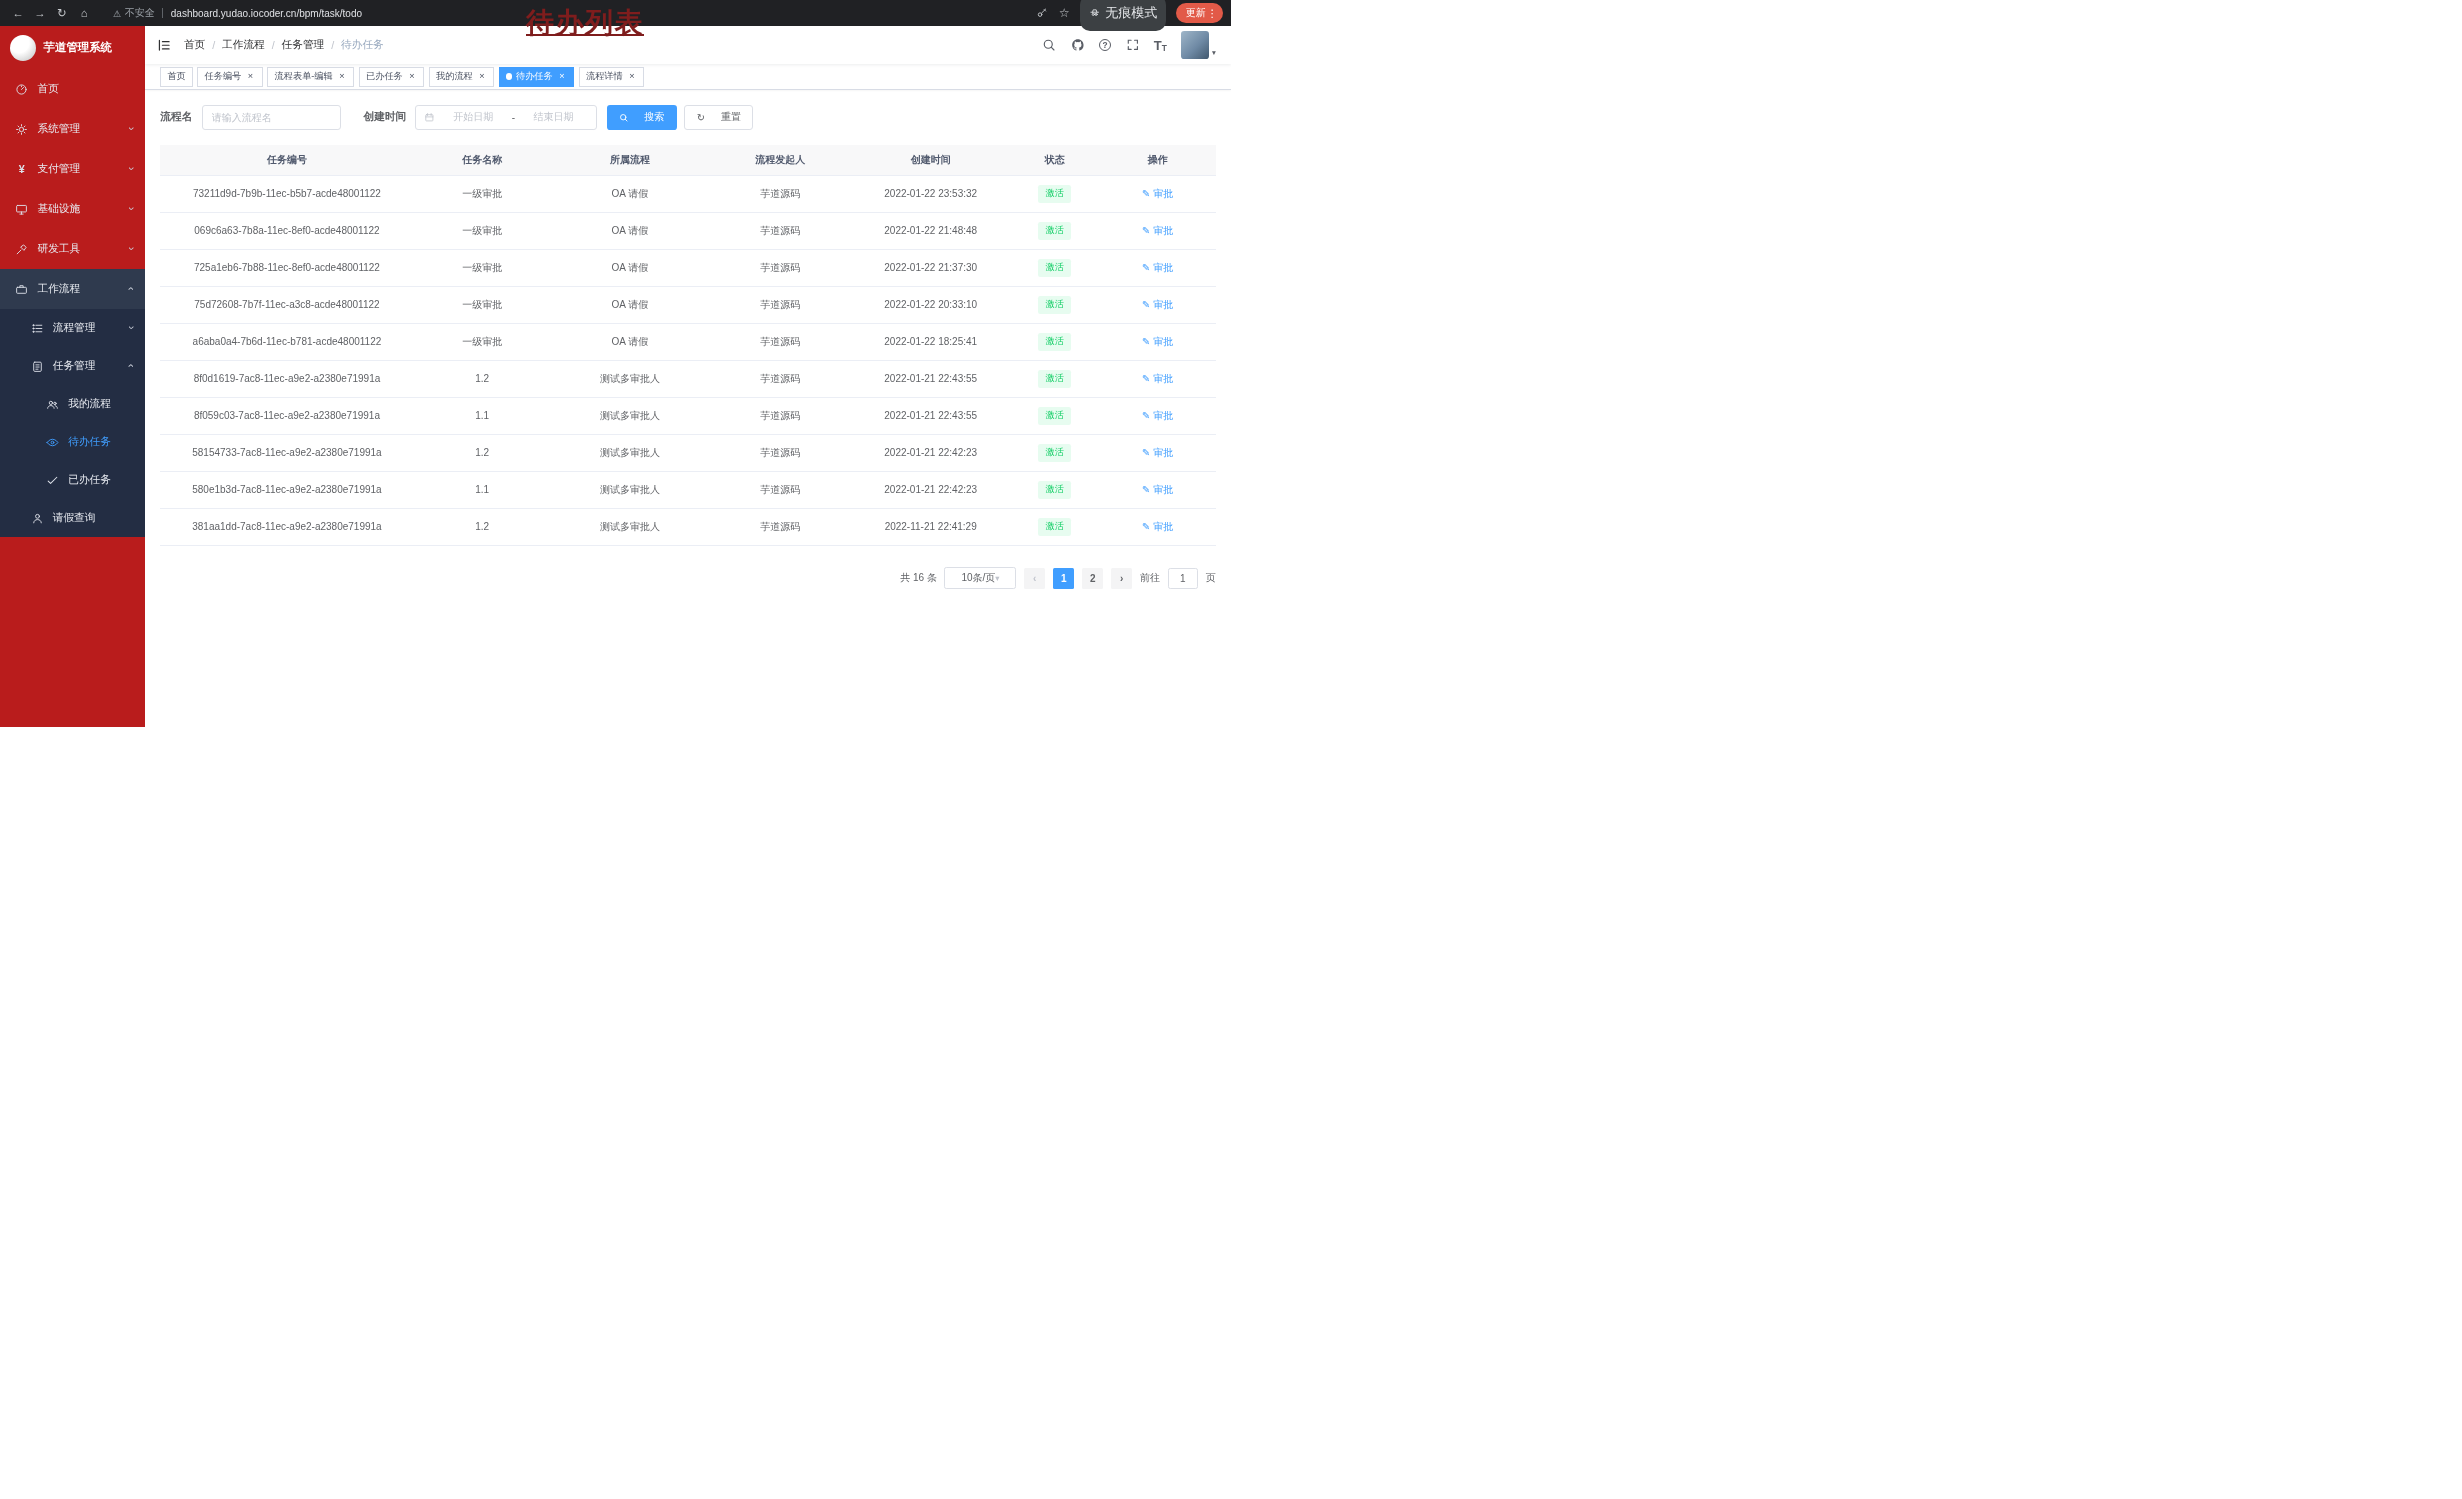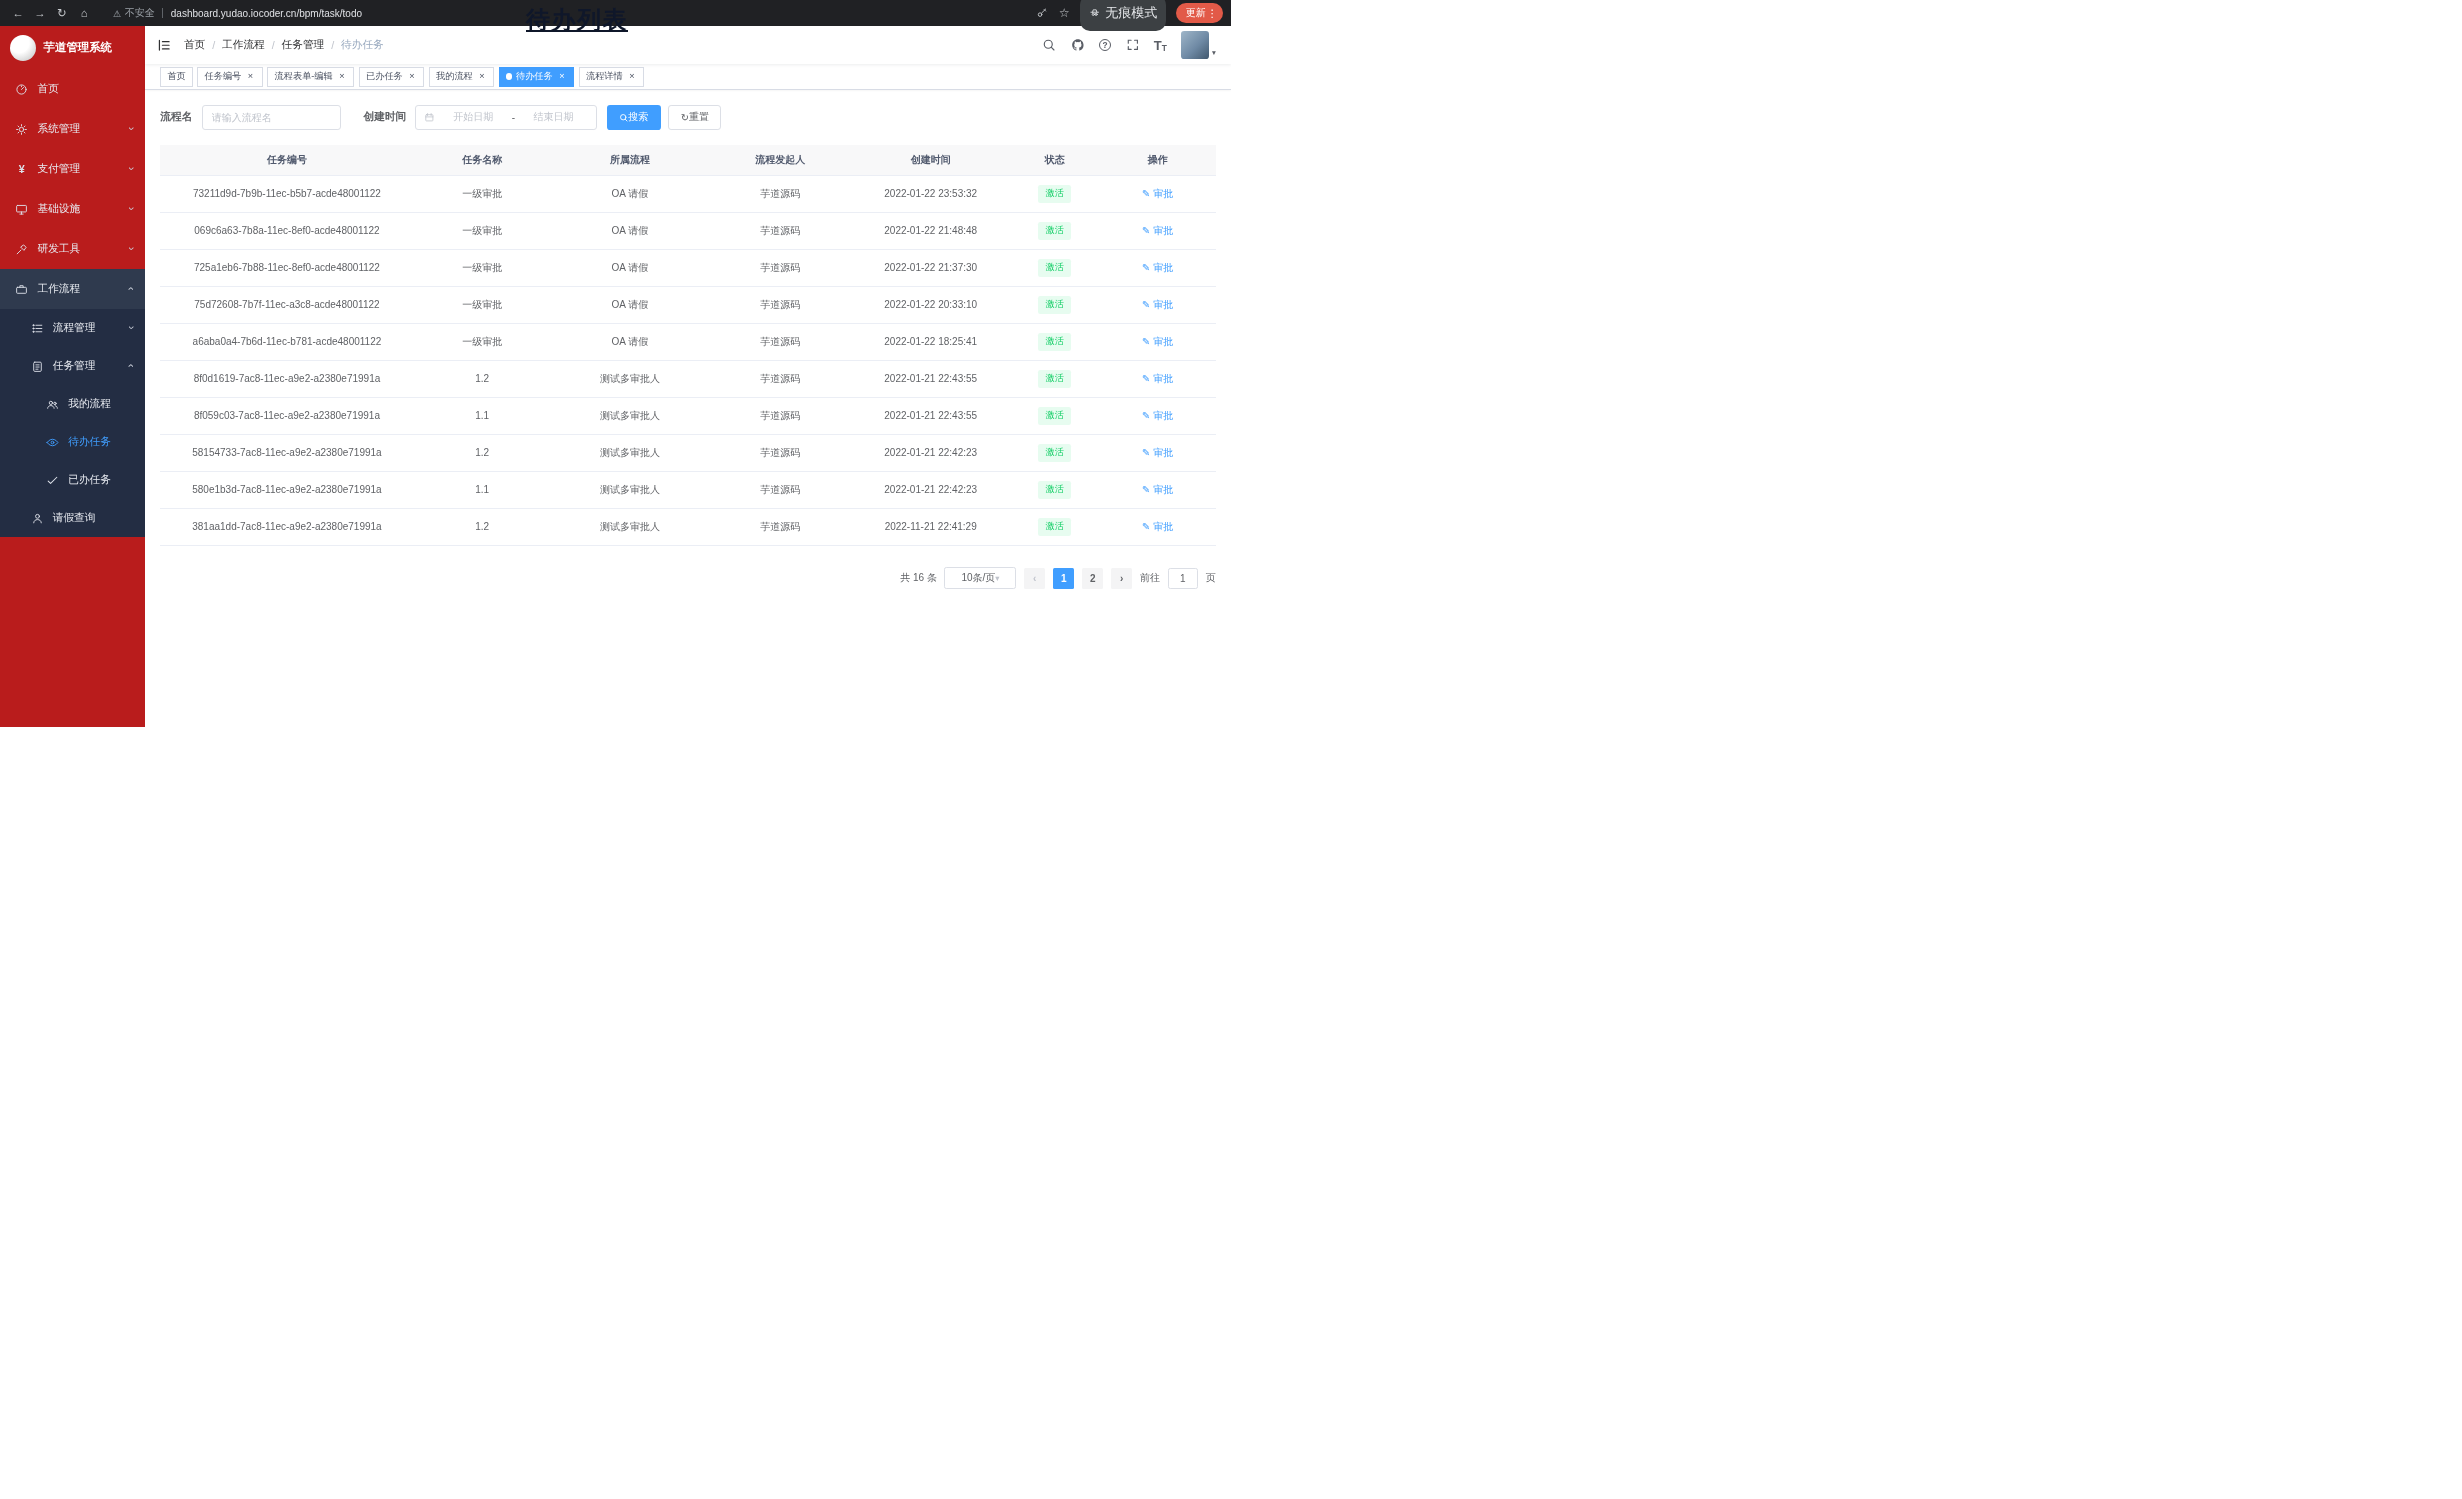--- a/index.html
+++ b/index.html
@@ -12,21 +12,21 @@
   .c-btn{width:20.6px;height:20.6px;display:flex;align-items:center;justify-content:center;font-size:11.4px;color:#c7cace;border-radius:50%;cursor:pointer}
   .addr{flex:1;display:flex;align-items:center;height:20.6px;margin:0 7.6px;padding:0 9.2px;font-size:10px;color:#dfe1e5;border-radius:10.7px;cursor:text}
   .addr .warn{color:#9aa0a6;font-size:9.2px;margin-right:3.8px}
   .addr .sec{color:#9aa0a6;font-size:10px}
   .addr .sep{width:0.8px;height:10.7px;background:#5f6368;margin:0 7.6px}
   .c-right{margin-left:auto;display:flex;align-items:center;gap:10.7px}
   .c-ic{color:#c7cace;display:flex;align-items:center;cursor:pointer}
   .incog{height:36px;background:#3c4043;border-radius:10px;display:flex;align-items:center;gap:5.3px;padding:0 8.4px;font-size:13px;color:#e8eaed}
   .update{height:20px;background:#e25a48;border-radius:10px;display:flex;align-items:center;gap:1px;padding:0 6.1px 0 9.2px;font-size:10px;color:#fff;cursor:pointer}
   .update .kebab{font-size:10.7px;letter-spacing:0}
-  .annotation{position:absolute;top:3.8px;left:526px;z-index:9;font-size:24px;font-weight:700;color:#0f172a;letter-spacing:1.5px;text-decoration:underline;text-decoration-thickness:2.3px;text-underline-offset:1.5px;white-space:nowrap;pointer-events:none}
+  .annotation{position:absolute;top:3.8px;left:526px;z-index:9;font-size:28px;font-weight:700;color:#7f1d1d;letter-spacing:1.5px;text-decoration:underline;text-decoration-thickness:2.3px;text-underline-offset:1.5px;white-space:nowrap;pointer-events:none}
 
   
   .app{display:flex;height:724px}
   .sidebar{width:145px;background:#b91c1c;display:flex;flex-direction:column;font-size:10.7px;color:#e8ebf1;flex-shrink:0}
   .logo{height:43px;display:flex;align-items:center;padding-left:10px;gap:7.6px}
   .logo-img{width:26px;height:26px;border-radius:50%;background:radial-gradient(circle at 35% 30%,#ffffff 0 40%,#d8d8d8 75%,#b9b9b9);flex-shrink:0}
   .logo-title{color:#fff;font-weight:700;font-size:11.4px}
   .menu{flex:1;overflow:hidden}
   .s-item{height:40px;display:flex;align-items:center;padding:0 12.2px 0 15.3px;cursor:pointer}
   .s-ic{width:13px;height:13px;margin-right:9.2px;display:flex;align-items:center;justify-content:center;color:#dde1e9;font-size:10.7px;flex-shrink:0}
@@ -70,21 +70,21 @@
   .content{flex:1;background:#fff;padding:15.3px 15.3px 0 15.3px;overflow:hidden}
   .filters{display:flex;align-items:center;margin-bottom:15.3px;font-size:10.7px;color:#606266}
   .f-label{font-weight:700;margin-right:9.2px}
   .f-label.second{margin-left:23px}
   input.text{width:139px;height:24.4px;border:0.8px solid #dcdfe6;border-radius:3.1px;padding:0 9.2px;font-size:10px;color:#606266;outline:none;font-family:inherit}
   input::placeholder{color:#c0c4cc}
   .date-range{width:182px;height:24.4px;border:0.8px solid #dcdfe6;border-radius:3.1px;display:flex;align-items:center;padding:0 7.6px;gap:3.1px;color:#c0c4cc;font-size:10px;cursor:pointer}
   .date-range svg{width:10.7px;height:10.7px;flex-shrink:0}
   .date-range .ph{flex:1;text-align:center}
   .date-range .rsep{color:#606266}
-  .btn{height:24.4px;padding:0 11.4px;border-radius:3.1px;font-size:10px;display:inline-flex;align-items:center;gap:0;cursor:pointer;border:0.8px solid transparent;font-family:inherit}
+  .btn{height:24.4px;padding:0 11.4px;border-radius:3.1px;font-size:10px;display:inline-flex;align-items:center;gap:16px;cursor:pointer;border:0.8px solid transparent;font-family:inherit}
   .btn.primary{background:#409eff;color:#fff;margin-left:9.2px}
   .btn.primary svg{width:9.2px;height:9.2px}
   .btn.plain{background:#fff;border-color:#dcdfe6;color:#606266;margin-left:7.6px}
 
   table{width:100%;border-collapse:collapse;font-size:10px;table-layout:fixed}
   thead th{background:#f8f8f9;color:#515a6e;font-weight:700;height:30.5px;text-align:center;border-bottom:0.8px solid #ebeef5}
   tbody td{height:37px;text-align:center;color:#606266;border-bottom:0.8px solid #ebeef5;overflow:hidden;white-space:nowrap}
   .tag-success{display:inline-block;padding:2.3px 7.6px;border-radius:2.3px;background:#e7fcf0;color:#13ce66;font-size:9.2px}
   .op{color:#409eff;cursor:pointer;display:inline-flex;align-items:center;gap:3.1px;text-decoration:none}
 

